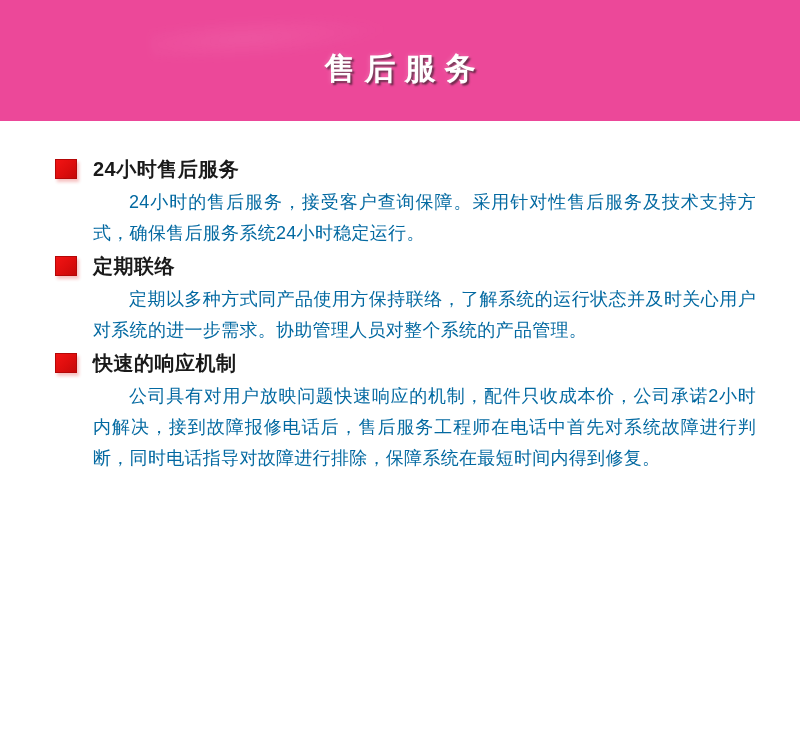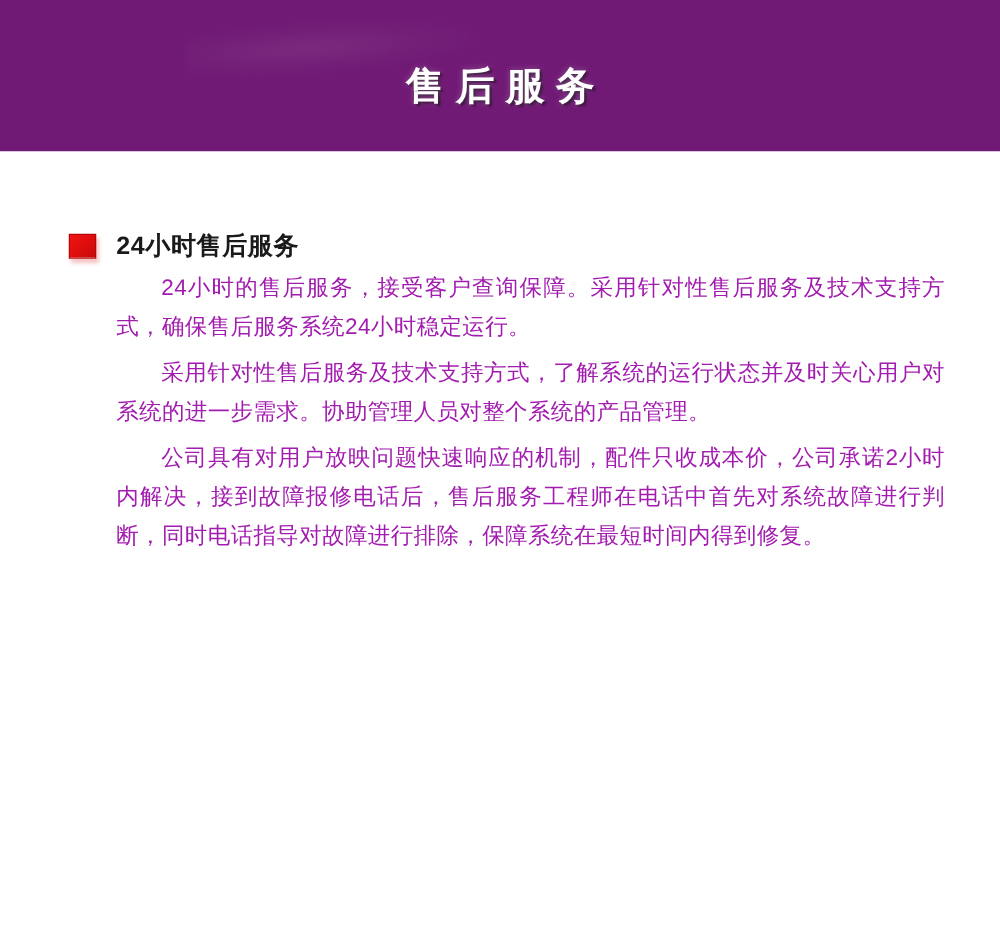--- a/index.html
+++ b/index.html
@@ -12,21 +12,21 @@
     position: relative;
     width: 800px;
     height: 741px;
     background: #ffffff;
     overflow: hidden;
   }
   .header {
     position: relative;
     width: 100%;
     height: 121px;
-    background: #701a75;
+    background: #ec4899;
     display: flex;
     align-items: center;
     justify-content: center;
     padding-top: 16px;
     overflow: hidden;
   }
   .header-ghost {
     position: absolute;
     left: 150px;
     top: 16px;
@@ -41,21 +41,20 @@
     color: #ffffff;
     font-size: 31px;
     font-weight: 700;
     letter-spacing: 9px;
     margin-right: -9px;
     text-shadow: 0 0 5px rgba(255,255,255,0.25), 2px 2px 2px rgba(0,0,0,0.6);
     white-space: nowrap;
   }
   .content {
     padding: 36px 44px 0 55px;
-    margin-top: 28px;
   }
   .section { margin-bottom: 5px; }
   .section-header {
     display: flex;
     align-items: center;
     gap: 16px;
     height: 24px;
   }
   .bullet {
     flex: 0 0 auto;
@@ -70,21 +69,21 @@
     line-height: 24px;
     font-weight: 700;
     color: #1a1a1a;
     letter-spacing: 0.5px;
     white-space: nowrap;
   }
   .section p {
     margin: 6px 0 0 38px;
     font-size: 18px;
     line-height: 31px;
-    color: #a21caf;
+    color: #0369a1;
     text-indent: 2em;
     text-align: justify;
     letter-spacing: 0.3px;
   }
   .section p + p { margin-top: 0; }
 </style>
 </head>
 <body>
 
 <div class="page">
@@ -98,22 +97,30 @@
 
     <div class="section">
       <div class="section-header">
         <span class="bullet"></span>
         <h2 class="section-heading">24小时售后服务</h2>
       </div>
       <p>24小时的售后服务，接受客户查询保障。采用针对性售后服务及技术支持方式，确保售后服务系统24小时稳定运行。</p>
     </div>
 
     <div class="section">
-      <p>采用针对性售后服务及技术支持方式，了解系统的运行状态并及时关心用户对系统的进一步需求。协助管理人员对整个系统的产品管理。</p>
+      <div class="section-header">
+        <span class="bullet"></span>
+        <h2 class="section-heading">定期联络</h2>
+      </div>
+      <p>定期以多种方式同产品使用方保持联络，了解系统的运行状态并及时关心用户对系统的进一步需求。协助管理人员对整个系统的产品管理。</p>
     </div>
 
     <div class="section">
+      <div class="section-header">
+        <span class="bullet"></span>
+        <h2 class="section-heading">快速的响应机制</h2>
+      </div>
       <p>公司具有对用户放映问题快速响应的机制，配件只收成本价，公司承诺2小时内解决，接到故障报修电话后，售后服务工程师在电话中首先对系统故障进行判断，同时电话指导对故障进行排除，保障系统在最短时间内得到修复。</p>
     </div>
 
 
   </div>
 </div>
 
 </body></html>

